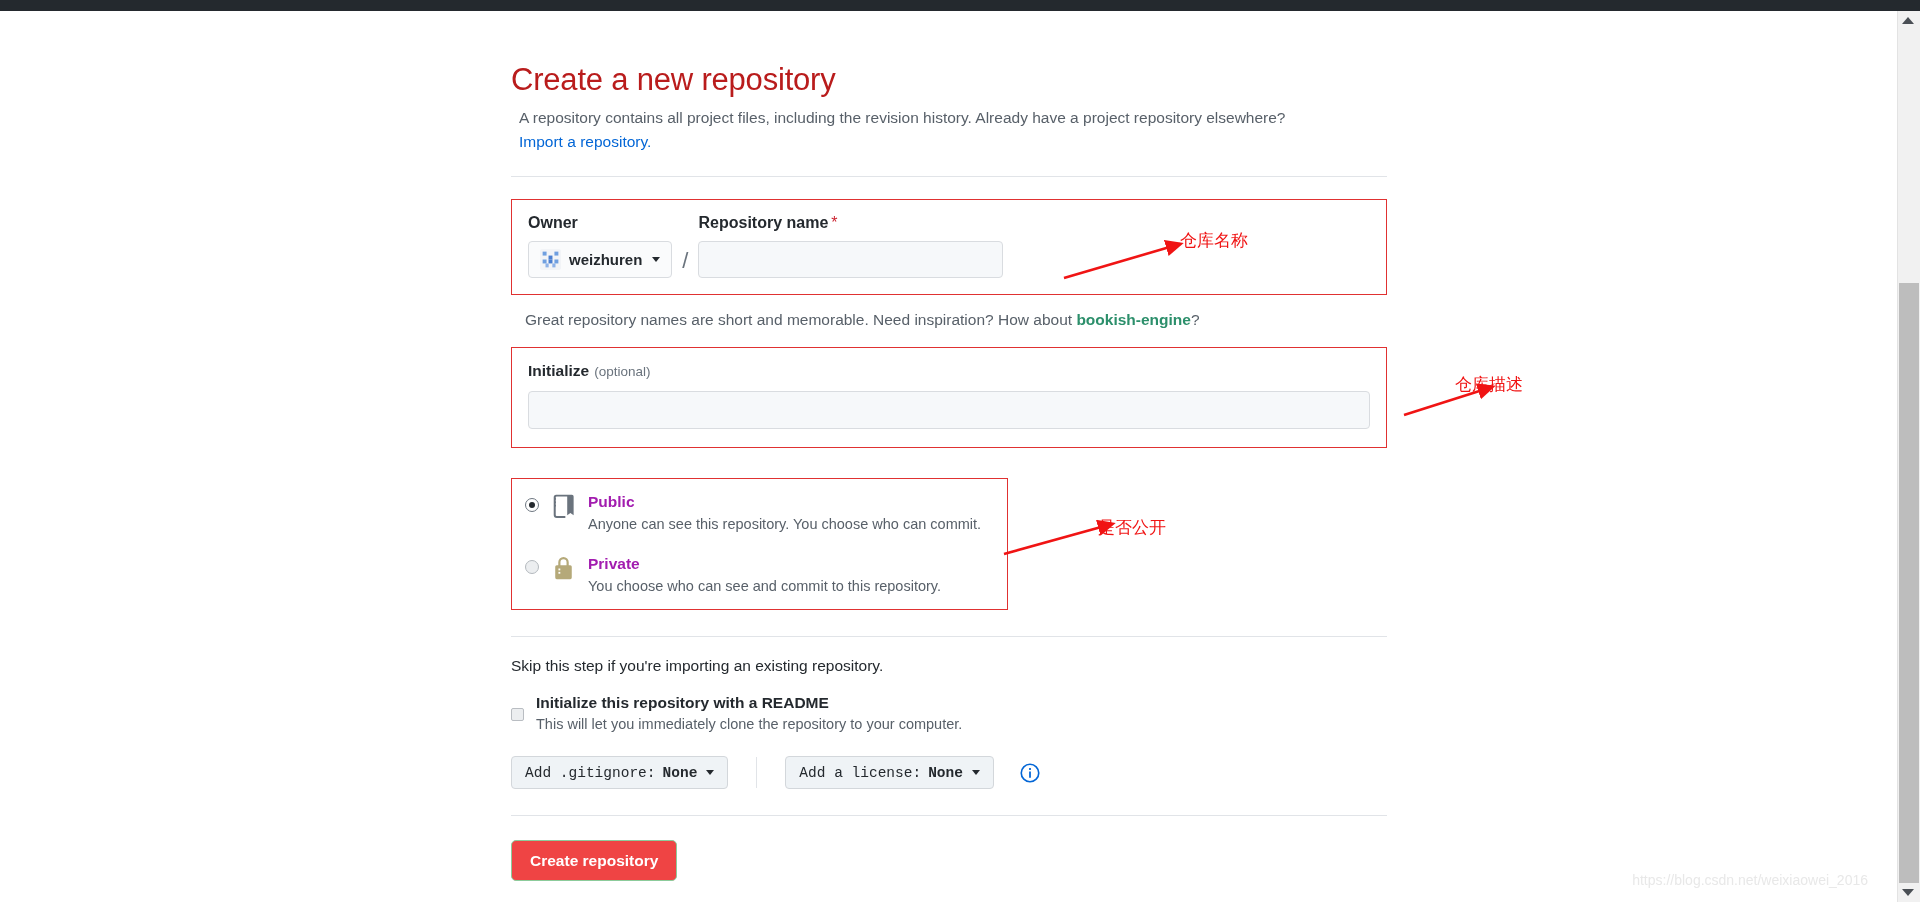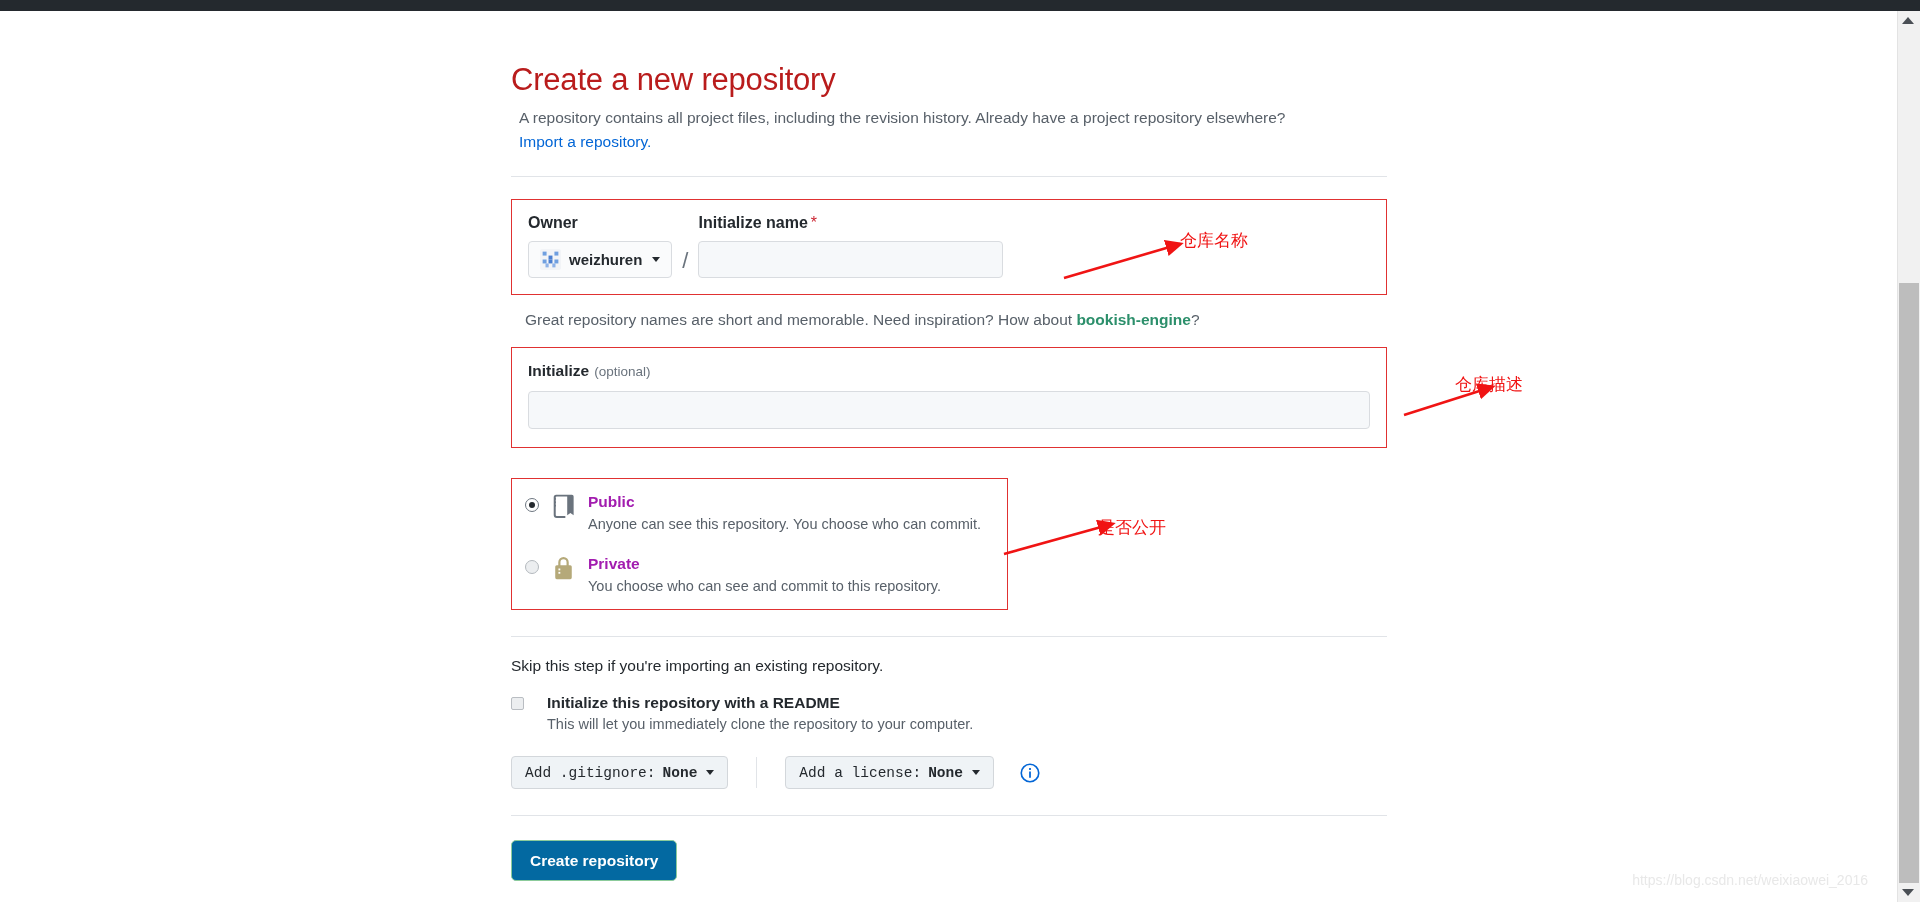--- a/index.html
+++ b/index.html
@@ -79,42 +79,42 @@
   .radio.checked{border-color:#6e7781;}
   .radio.checked::after{content:"";position:absolute;left:3px;top:3px;width:6px;height:6px;border-radius:50%;background:#24292e;}
   .radio.off{background:#eceef0;}
   .vis-icon{width:27px;height:27px;flex:none;margin-top:1px;}
   .vis-text .vis-title{font-size:15.5px;font-weight:700;color:#a21caf;line-height:1.25;}
   .vis-text .vis-desc{font-size:14.5px;color:#586069;margin-top:3px;line-height:1.35;}
 
   .rule2{border:0;border-top:1px solid #e1e4e8;margin:26px 0 0 0;width:876px;}
 
   .skip{font-size:15.5px;color:#24292e;margin:20px 0 0 0;}
-  .readme-row{display:flex;align-items:flex-start;gap:23px;margin-top:18px;}
+  .readme-row{display:flex;align-items:center;gap:12px;margin-top:18px;}
   .checkbox{width:13px;height:13px;border:1px solid #b9bdc2;background:#eceef0;border-radius:2px;margin-top:4px;flex:none;cursor:pointer;box-sizing:border-box;}
   .readme-title{font-size:15.5px;font-weight:700;color:#24292e;line-height:1.25;}
   .readme-desc{font-size:14.5px;color:#586069;margin-top:4px;}
 
   .btnrow{display:flex;align-items:center;gap:12px;margin-top:24px;font-family:Liberation Mono, monospace;}
   .sel-btn{
     height:33px;padding:0 13px;box-sizing:border-box;
     display:flex;align-items:center;gap:7px;
     background:#eff3f6;border:1px solid #d3d7db;border-radius:4px;
     font-size:14.5px;color:#24292e;cursor:pointer;font-family:inherit;
   }
   .sel-btn .lbl-soft{font-weight:400;}
   .sel-btn b{font-weight:700;}
   .vsep{width:1px;height:31px;background:#e1e4e8;margin:0 16px;}
   .info-icon{width:20px;height:20px;margin-left:14px;cursor:pointer;}
 
   .rule3{border:0;border-top:1px solid #e1e4e8;margin:26px 0 0 0;width:876px;}
 
   .create-btn{
     margin-top:24px;height:41px;padding:0 18px;box-sizing:border-box;
-    background:#0369a1;border:1px solid #8ccb9b;border-radius:5px;
+    background:#ef4444;border:1px solid #8ccb9b;border-radius:5px;
     color:#ffffff;font-size:15.5px;font-weight:700;cursor:default;
     font-family:inherit;
   }
 
   
   .anno{position:absolute;color:#f01414;font-size:17px;font-family:"DejaVu Sans",sans-serif;white-space:nowrap;}
   .arrow-svg{position:absolute;overflow:visible;}
 
   .watermark{
     position:absolute;right:30px;bottom:14px;
@@ -165,21 +165,21 @@
             </svg>
             <span>weizhuren</span>
             <span class="caret"></span>
           </button>
         </div>
 
         <span class="slash">/</span>
 
         <div class="name-col">
           <span class="field-label">
-            <span>Initialize name</span><span class="req">*</span>
+            <span>Repository name</span><span class="req">*</span>
           </span>
           <input class="text-input name-input" type="text" placeholder="" style="">
         </div>
       </div>
     </div>
 
     <p class="hint">
       <span>Great repository names are short and memorable. Need inspiration? How about </span><b>bookish-engine</b><span>?</span>
     </p>
 

